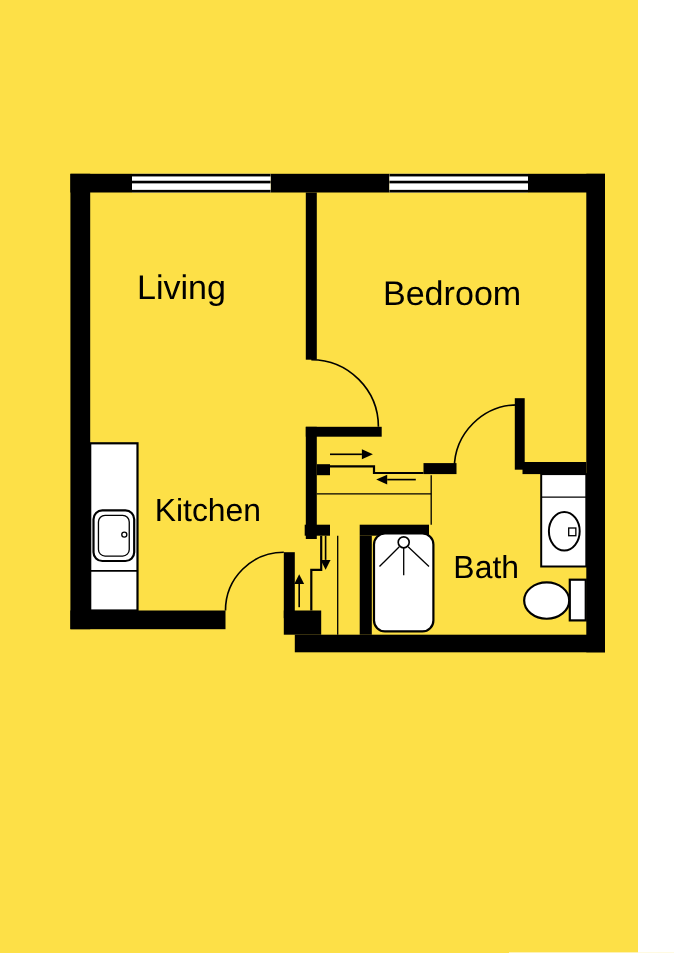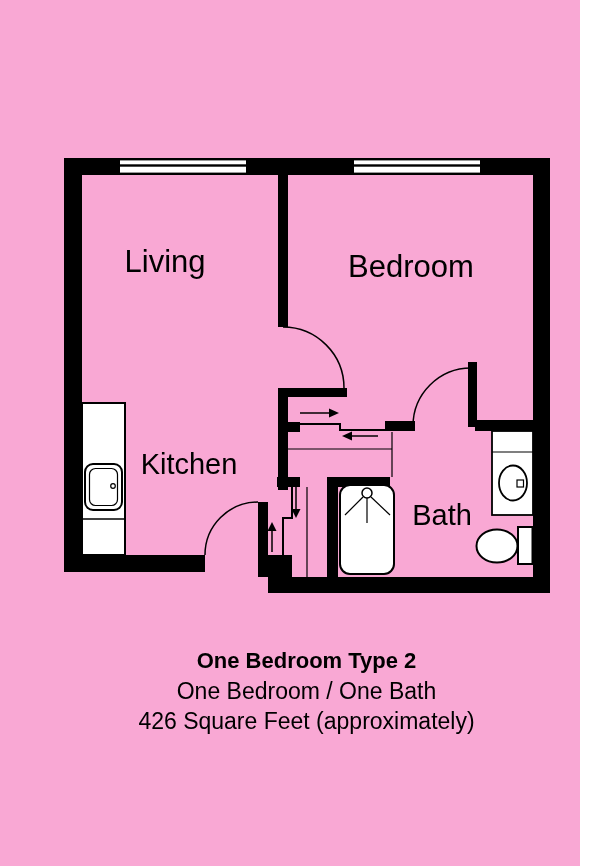--- a/index.html
+++ b/index.html
@@ -1,19 +1,19 @@
 <!DOCTYPE html>
 <html><head>
 <meta charset="utf-8">
 <style>
   html,body{margin:0;padding:0;background:#ffffff;}
   .page{
     position:relative;
     width:580px;height:866px;
-    background:#f9a8d4;
+    background:#fde047;
     font-family:"Liberation Sans",sans-serif;
     overflow:hidden;
   }
   .plan{position:absolute;left:0;top:0;}
   .plan svg{display:block;}
   .room-label{
     font-family:"Liberation Sans",sans-serif;
     fill:#000000;
   }
   .caption{
@@ -134,19 +134,14 @@
 
       <g text-anchor="middle">
         <text class="room-label" x="165" y="272" font-size="31">Living</text>
         <text class="room-label" x="411" y="277" font-size="31">Bedroom</text>
         <text class="room-label" x="189" y="474" font-size="29">Kitchen</text>
         <text class="room-label" x="442" y="525" font-size="29">Bath</text>
       </g>
     </svg>
   </div>
 
-  <div class="caption">
-    <div class="caption-title">One Bedroom Type 2</div>
-    <div class="caption-line">One Bedroom / One Bath</div>
-    <div class="caption-line">426 Square Feet (approximately)</div>
-  </div>
 
 </div>
 
 </body></html>

